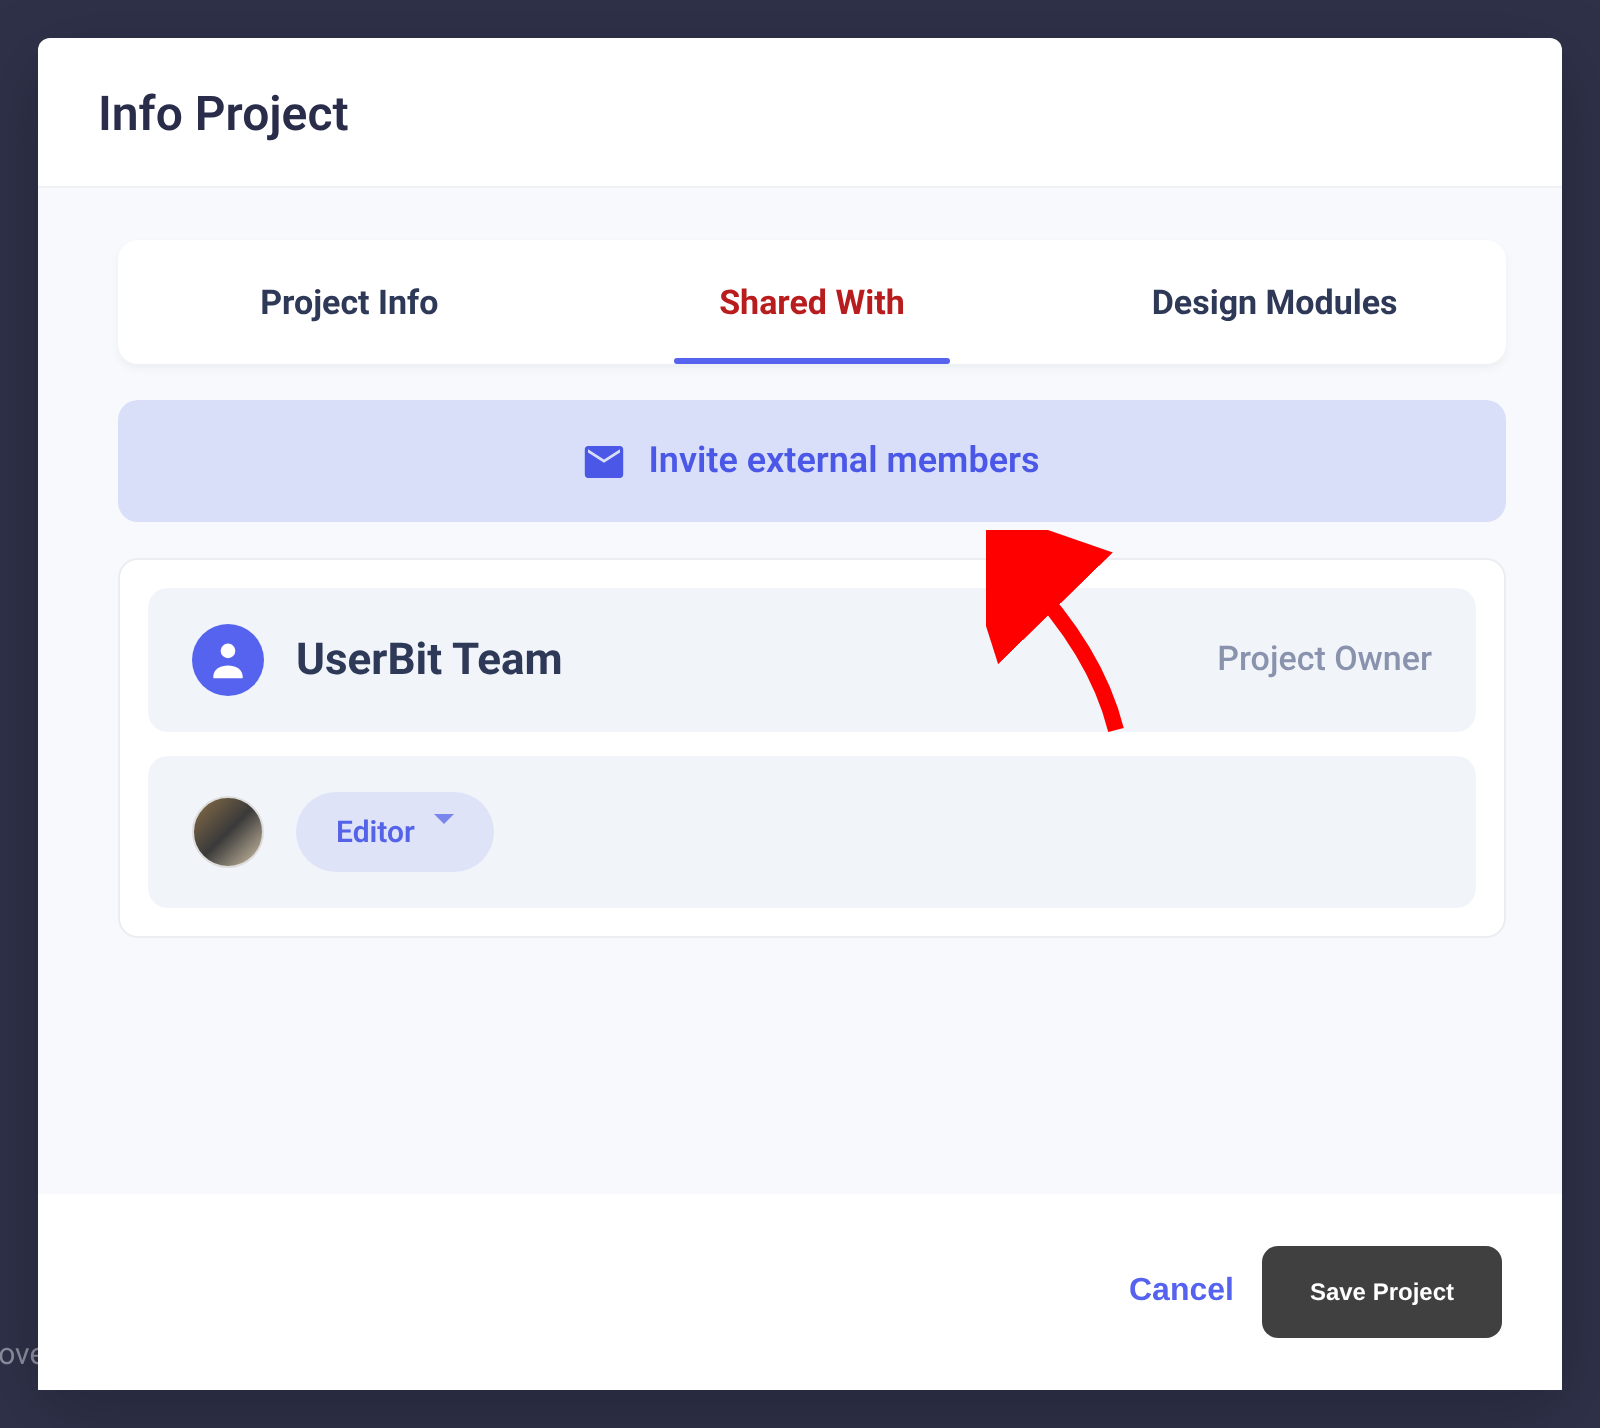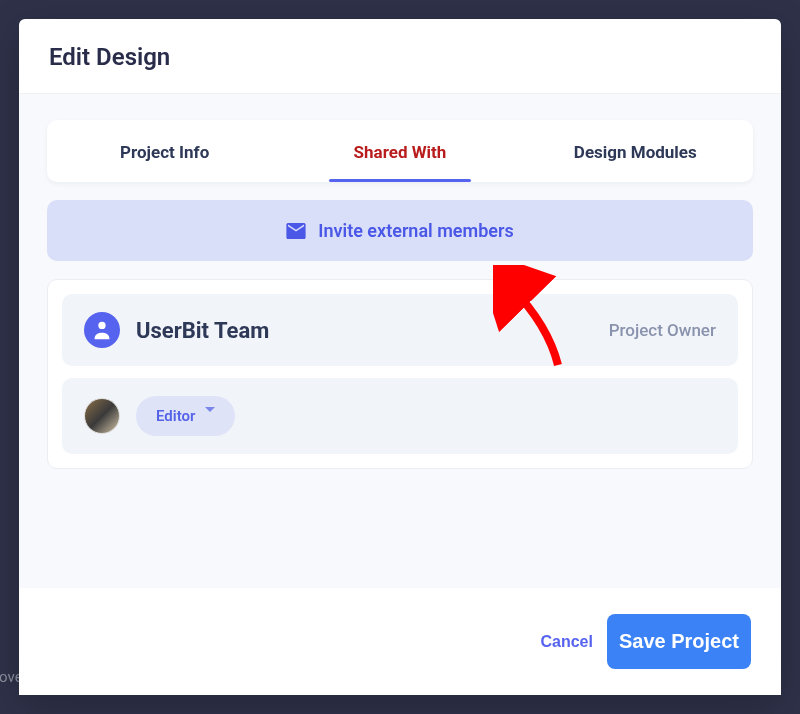--- a/index.html
+++ b/index.html
@@ -35,21 +35,21 @@
       border-bottom: 1px solid #f0f1f5;
     }
     .modal-title {
       font-size: 24px;
       font-weight: 600;
       color: #292d4a;
     }
     .modal-body {
       flex: 1;
       background: #f7f9fc;
-      padding: 26px 28px 40px 28px;
+      padding: 26px 28px 40px 40px;
       display: flex;
       flex-direction: column;
       gap: 18px;
     }
     .tabs {
       background: #fff;
       border-radius: 10px;
       display: flex;
       box-shadow: 0 2px 5px rgba(20,30,60,0.05);
       overflow: hidden;
@@ -167,44 +167,44 @@
     }
     .btn-cancel {
       color: #5663ee;
       font-weight: 700;
       font-size: 16px;
       background: none;
       border: none;
       cursor: pointer;
     }
     .btn-save {
-      background: #3b82f6;
+      background: #404040;
       color: #fff;
       font-weight: 600;
-      font-size: 20px;
+      font-size: 12px;
       border: none;
       border-radius: 8px;
-      padding: 16px 12px;
+      padding: 16px 24px;
       cursor: pointer;
     }
     .red-arrow {
       position: absolute;
       top: 265px;
       left: 493px;
       pointer-events: none;
     }
   </style>
 </head>
 <body>
 
 <div class="backdrop-text">Discover Design Opportunities</div>
 
 <div class="modal">
   <div class="modal-header">
-    <div class="modal-title">Edit Design</div>
+    <div class="modal-title">Info Project</div>
   </div>
 
   <div class="modal-body">
     <div class="tabs">
       <div class="tab">Project Info</div>
       <div class="tab active">Shared With</div>
       <div class="tab">Design Modules</div>
     </div>
 
     <div class="invite-bar">

